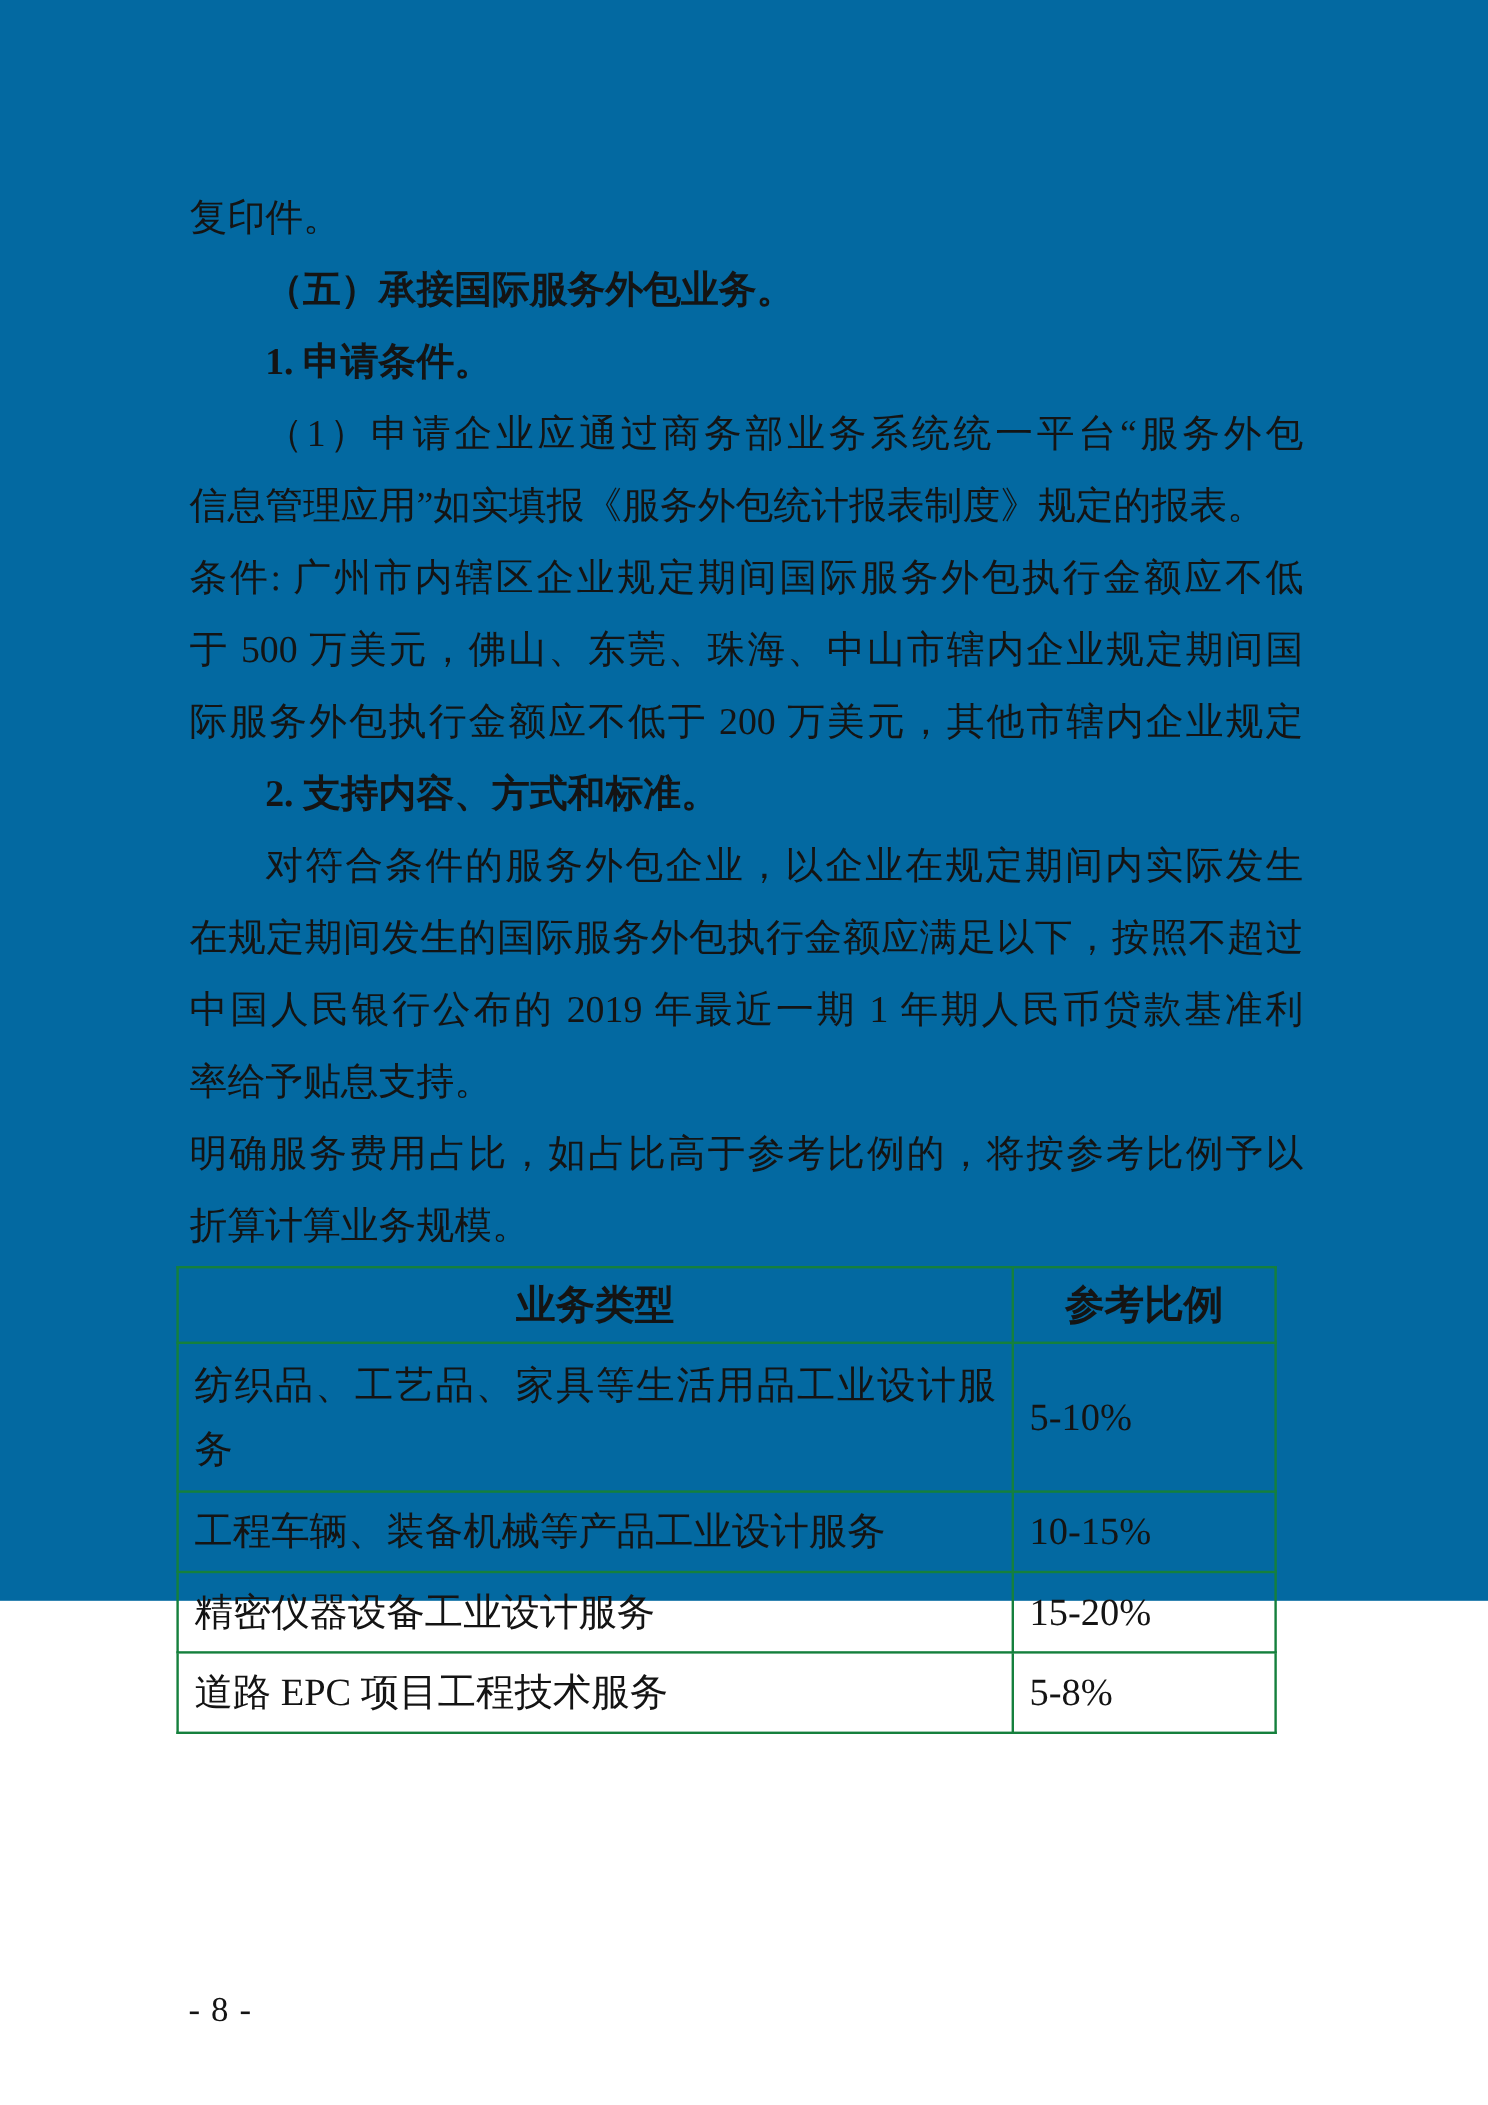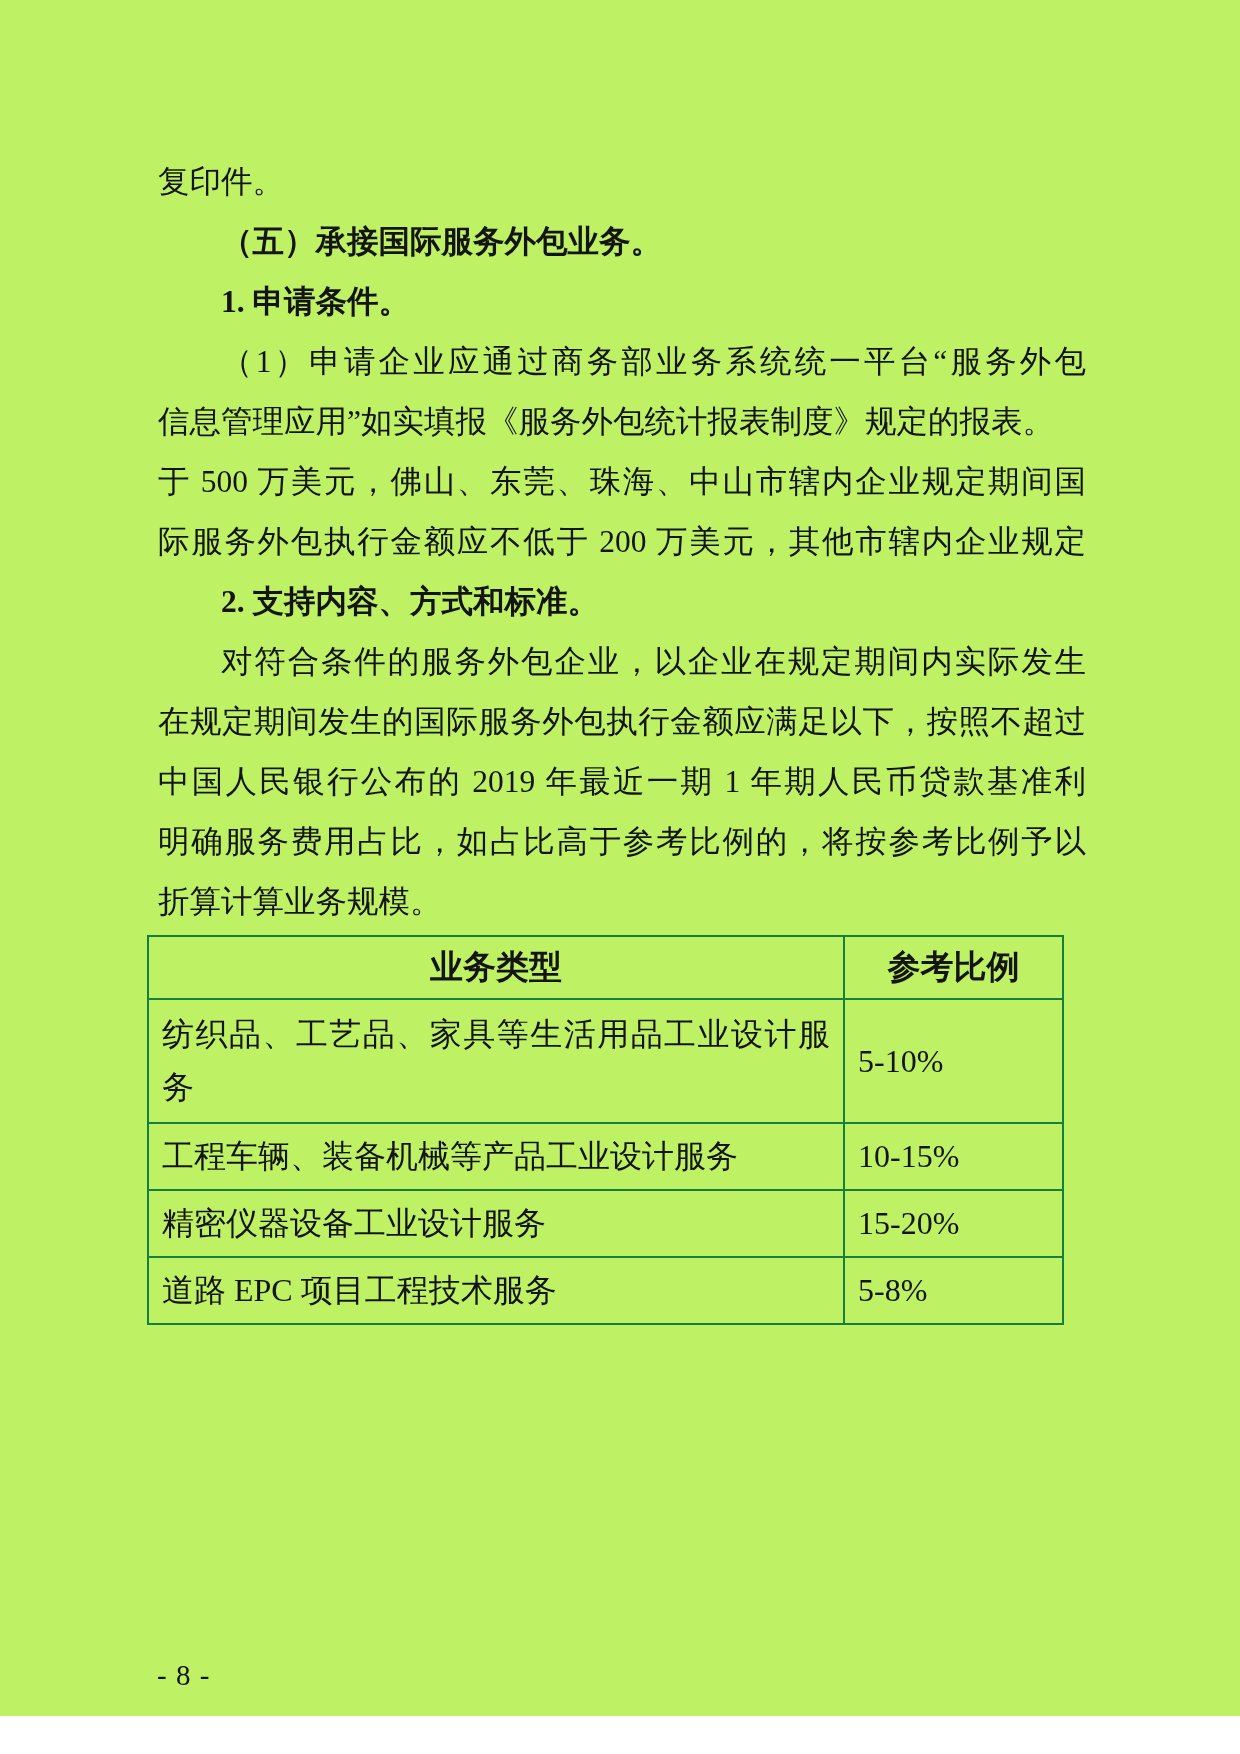--- a/index.html
+++ b/index.html
@@ -7,22 +7,22 @@
   body {
     width: 1240px; height: 1754px;
     background: #ffffff;
     position: relative;
     font-family: "Liberation Serif", "DejaVu Serif", serif;
     color: #141414;
     overflow: hidden;
   }
   .page {
     position: absolute; left: 0; top: 0;
-    width: 1240px; height: 1716px;
-    background: #bef264;
+    width: 1240px; height: 1334px;
+    background: #0369a1;
   }
   .doc-body {
     position: absolute;
     left: 158px; top: 152px;
     width: 928px;
   }
   .para { margin: 0; padding: 0; }
   .line {
     font-size: 31.5px;
     line-height: 60px;
@@ -95,30 +95,32 @@
         <div class="line first">（五）承接国际服务外包业务。</div>
       </div>
       <div class="para heading indent">
         <div class="line first">1. 申请条件。</div>
       </div>
       <div class="para body indent">
         <div class="line fill first">（1）申请企业应通过商务部业务系统统一平台“服务外包</div>
         <div class="line">信息管理应用”如实填报《服务外包统计报表制度》规定的报表。</div>
       </div>
       <div class="para body indent">
+        <div class="line fill">条件: 广州市内辖区企业规定期间国际服务外包执行金额应不低</div>
         <div class="line fill">于 500 万美元，佛山、东莞、珠海、中山市辖内企业规定期间国</div>
         <div class="line fill">际服务外包执行金额应不低于 200 万美元，其他市辖内企业规定</div>
       </div>
       <div class="para heading indent">
         <div class="line first">2. 支持内容、方式和标准。</div>
       </div>
       <div class="para body indent">
         <div class="line fill first">对符合条件的服务外包企业，以企业在规定期间内实际发生</div>
         <div class="line fill">在规定期间发生的国际服务外包执行金额应满足以下，按照不超过</div>
         <div class="line fill">中国人民银行公布的 2019 年最近一期 1 年期人民币贷款基准利</div>
+        <div class="line">率给予贴息支持。</div>
       </div>
       <div class="para body indent">
         <div class="line fill">明确服务费用占比，如占比高于参考比例的，将按参考比例予以</div>
         <div class="line">折算计算业务规模。</div>
       </div>
       <table class="ratio-table">
       <colgroup>
         <col class="c-type">
         <col class="c-ratio">
       </colgroup>

